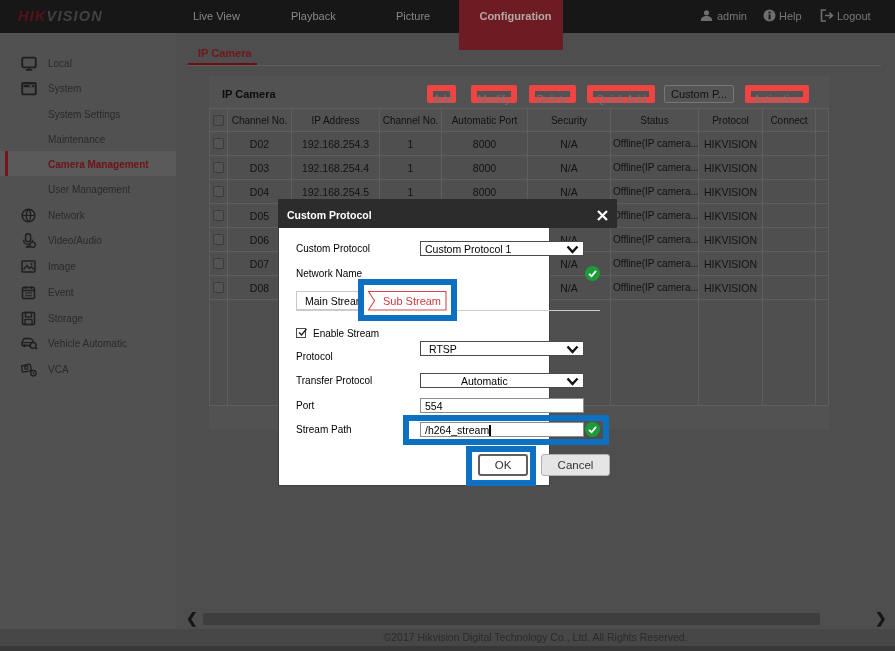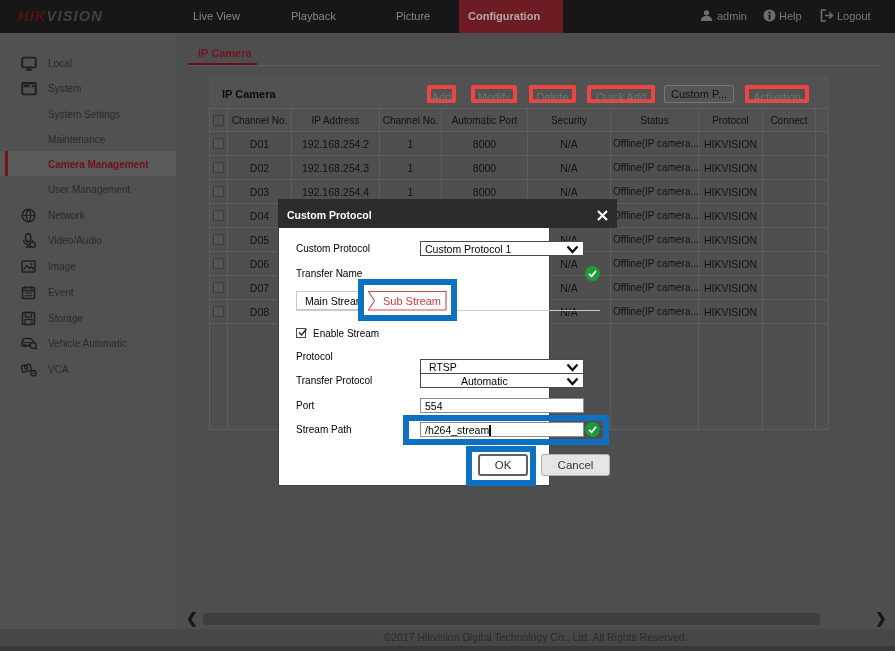--- a/index.html
+++ b/index.html
@@ -2,37 +2,37 @@
 <html><head>
 <meta charset="utf-8">
 <style>
 html,body{margin:0;padding:0;}
 body{width:895px;height:651px;position:relative;overflow:hidden;
   font-family:"Liberation Sans",sans-serif;background:#4e4e4e;}
 .abs{position:absolute;}
 
 #topbar{left:0;top:0;width:895px;height:33px;background:#171717;}
 .navitem{top:0;height:33px;line-height:33px;color:#888888;font-size:11px;white-space:nowrap;}
-#cfgtab{left:459px;top:0;width:104px;height:33px;background:#6d1c23;
-  color:#b5a8a9;font-weight:bold;font-size:11px;text-align:left;line-height:33px;}
+#cfgtab{left:459px;top:0;width:104px;height:50px;background:#6d1c23;
+  color:#b5a8a9;font-weight:bold;font-size:11px;text-align:center;line-height:33px;}
 #logo{left:18px;top:8px;font-style:italic;font-weight:bold;font-size:14.5px;letter-spacing:1.2px;white-space:nowrap;}
 .tright{color:#787878;font-size:11px;top:0;height:33px;line-height:33px;}
 
 #sidebar{left:0;top:33px;width:176px;height:596px;background:#515151;}
 .side-item{position:absolute;left:0;width:176px;height:25px;color:#2a2a2a;font-size:10px;}
 .side-item .txt{position:absolute;left:48px;top:7px;}
 .side-item svg{position:absolute;left:21px;top:5px;}
 
 .tabline{left:188px;top:65px;width:693px;height:1px;background:#5d5d5d;}
 #iptab{left:198px;top:47px;color:#73161b;font-weight:bold;font-size:11px;}
 #iptabu{left:188px;top:63px;width:69px;height:2px;background:#6e0e13;}
 
 #tbox{left:209px;top:76px;width:620px;height:354px;background:#525252;}
 #ttitle{left:222px;top:88px;font-weight:bold;font-size:11px;color:#0c0c0c;}
-.btn{position:absolute;top:85px;height:18px;box-sizing:border-box;border:4px solid #ef4444;
+.btn{position:absolute;top:85px;height:18px;box-sizing:border-box;border:6px solid #ef4444;
   color:#747474;font-size:11px;text-align:center;line-height:16px;border-radius:2px;background:#525252;}
 .btn.on{border:1px solid #767676;color:#101010;background:#555555;}
 table{border-collapse:collapse;table-layout:fixed;width:620px;font-size:10.5px;color:#111111;}
 td,th{border:1px solid #5e5e5e;padding:0;text-align:center;font-weight:normal;overflow:hidden;white-space:nowrap;}
 th{height:22px;background:#515151;font-size:10px;}
 td{height:23px;background:#4f4f4f;}
 .cbx{width:11px;height:11px;box-sizing:border-box;border:1.5px solid #3c3c3c;border-radius:2px;margin:0 auto;background:#545454;}
 
 #sbtrack{left:203px;top:613px;width:617px;height:12px;background:#3e3e3e;border-radius:2px;}
 .sbarrow{top:610px;color:#161616;font-size:14px;font-weight:bold;}
@@ -215,34 +215,20 @@
           <th>Security</th>
           <th>Status</th>
           <th>Protocol</th>
           <th>Connect</th>
           <th></th>
         </tr>
 <tr>
           <td>
             <div class="cbx"></div>
           </td>
-          <td>D01</td>
-          <td>192.168.254.2</td>
-          <td>1</td>
-          <td>8000</td>
-          <td>N/A</td>
-          <td style="text-align:left;padding-left:2px;font-size:10px;">Offline(IP camera...</td>
-          <td>HIKVISION</td>
-          <td></td>
-          <td></td>
-        </tr>
-<tr>
-          <td>
-            <div class="cbx"></div>
-          </td>
           <td>D02</td>
           <td>192.168.254.3</td>
           <td>1</td>
           <td>8000</td>
           <td>N/A</td>
           <td style="text-align:left;padding-left:2px;font-size:10px;">Offline(IP camera...</td>
           <td>HIKVISION</td>
           <td></td>
           <td></td>
         </tr>
@@ -358,34 +344,34 @@
       <span>Custom Protocol</span>
 <svg style="position:absolute;left:319px;top:11px" width="11" height="11" viewBox="0 0 11 11">
         <path d="M1 1 L10 10 M10 1 L1 10" stroke="#fff" stroke-width="2.2"></path>
       </svg>
 </div>
 <div class="mlabel" style="top:44px;">Custom Protocol</div>
 <div class="msel" style="top:42px;">Custom Protocol 1
 <svg class="chev" width="13" height="9" viewBox="0 0 13 9">
         <path d="M1.5 1.5 L6.5 7 L11.5 1.5" stroke="#111" stroke-width="2.4" fill="none"></path>
       </svg></div>
-<div class="mlabel" style="top:69px;">Transfer Name</div>
+<div class="mlabel" style="top:69px;">Network Name</div>
 <svg class="gcheck" style="top:67px;" viewBox="0 0 15 15">
       <circle cx="7.5" cy="7.5" r="7.5" fill="#1b9c38"></circle>
       <path d="M4 7.8 L6.6 10.2 L11 4.9" stroke="#fff" stroke-width="1.8" fill="none"></path>
     </svg>
 <div style="position:absolute;left:18px;top:92px;width:65px;height:19px;box-sizing:border-box;border:1px solid #c9c9c9;background:#fff;font-size:10.5px;text-align:left;padding-left:8px;line-height:18px;color:#000;white-space:nowrap;overflow:hidden;">Main Stream</div>
 <div style="position:absolute;left:18px;top:111px;width:304px;height:1px;background:#cccccc;"></div>
 <div style="position:absolute;left:18px;top:129px;width:10px;height:10px;box-sizing:border-box;border:1px solid #4a4a4a;background:#fff;"></div>
 <svg style="position:absolute;left:19px;top:127px;" width="11" height="12" viewBox="0 0 11 12">
       <path d="M2 6.5 L4.5 9 L9.5 3" stroke="#222" stroke-width="1.4" fill="none"></path>
     </svg>
 <div class="mlabel" style="left:35px;top:129px;">Enable Stream</div>
 <div class="mlabel" style="top:152px;">Protocol</div>
-<div class="msel" style="top:160px;padding-left:8px;">RTSP
+<div class="msel" style="top:142px;padding-left:8px;">RTSP
 <svg class="chev" width="13" height="9" viewBox="0 0 13 9">
         <path d="M1.5 1.5 L6.5 7 L11.5 1.5" stroke="#111" stroke-width="2.4" fill="none"></path>
       </svg></div>
 <div class="mlabel" style="top:176px;">Transfer Protocol</div>
 <div class="msel" style="top:174px;padding-left:40px;">Automatic
 <svg class="chev" width="13" height="9" viewBox="0 0 13 9">
         <path d="M1.5 1.5 L6.5 7 L11.5 1.5" stroke="#111" stroke-width="2.4" fill="none"></path>
       </svg></div>
 <div class="mlabel" style="top:201px;">Port</div>
 <div class="minp" style="top:199px;">554</div>

